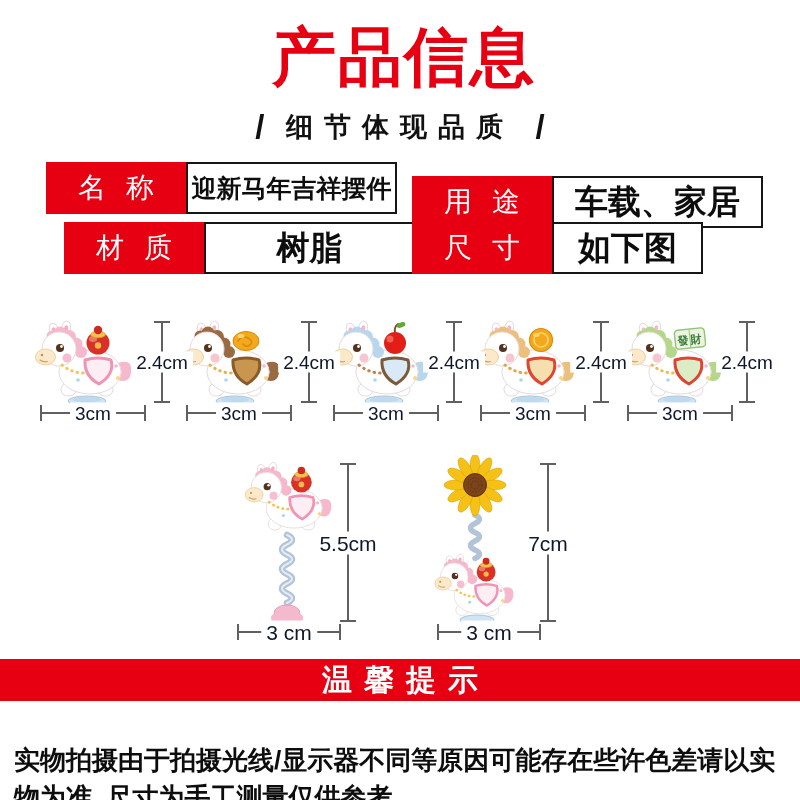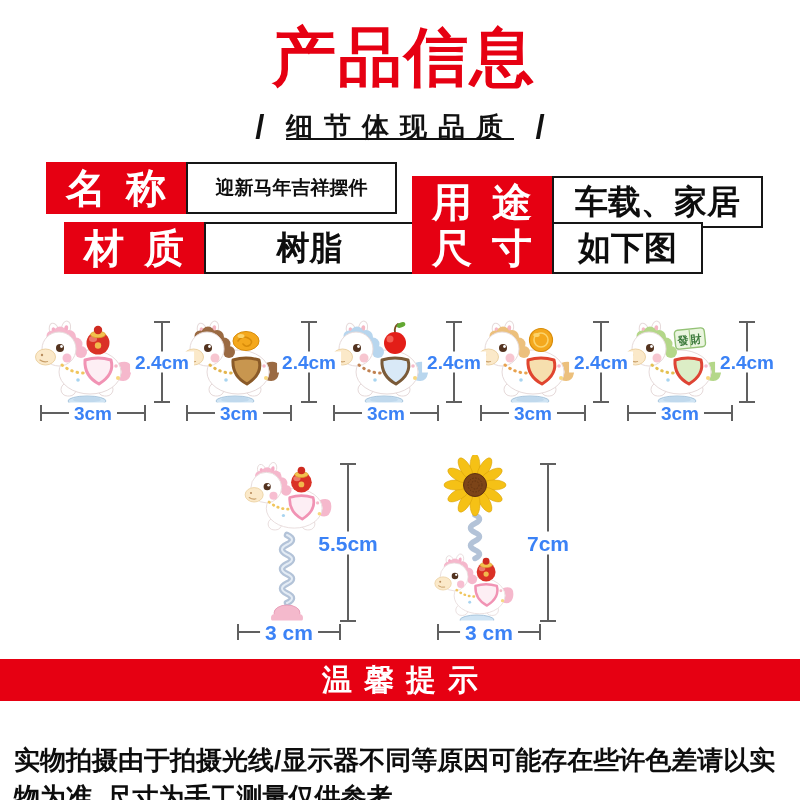--- a/index.html
+++ b/index.html
@@ -10,54 +10,54 @@
   
   .title{
     position:absolute;top:20px;left:0;width:100%;margin:4px;text-align:center;
     font-size:64px;font-weight:900;color:#e60012;letter-spacing:2px;line-height:1.05;
   }
   .subtitle{
     position:absolute;top:106px;left:0;width:100%;text-align:center;
     font-size:27px;font-weight:700;color:#111;
   }
   .subtitle .slash{font-size:33px;font-weight:700;position:relative;top:2px;}
-  .subtitle .subtitle-text{letter-spacing:11px;margin:13px 14px;text-decoration:underline;}
+  .subtitle .subtitle-text{letter-spacing:11px;margin:13px 14px;}
   
   .spec-row{position:absolute;height:52px;display:flex;}
   .spec-label{
     width:140px;background:#e60012;color:#fff;display:flex;align-items:center;justify-content:center;
-    font-size:40px;font-weight:700;
+    font-size:28px;font-weight:400;
   }
   .spec-label span{letter-spacing:20px;margin-right:-20px;}
   .spec-value{
     flex:1;background:#fff;border:2px solid #161616;display:flex;align-items:center;justify-content:center;
     font-size:33px;font-weight:700;white-space:nowrap;color:#0d0d0d;
   }
-  .spec-value.tight{font-size:19px;}
+  .spec-value.tight{font-size:25px;}
   
   .figure{position:absolute;}
   .horse-sm{top:315px;width:110px;height:92px;}
   .figure-lg{top:455px;width:112px;height:172px;}
   .h1,.h6,.h7{--mane:#f5b8cc;--cheek:#f5aec6;--saddle:#f193b4;--saddle-bg:#fdeef4;--collar:#f0c65e;}
   .h2{--mane:#9a6a42;--cheek:#f5b8c4;--saddle:#8a5a28;--saddle-bg:#c8964f;--collar:#e3b54e;}
   .h3{--mane:#b8d6ee;--cheek:#f5b8c4;--saddle:#7a5a38;--saddle-bg:#d9e9f7;--collar:#c08252;}
   .h4{--mane:#ecc07c;--cheek:#f5b8c4;--saddle:#e0452f;--saddle-bg:#f6dfae;--collar:#e8a24e;}
   .h5{--mane:#b4d789;--cheek:#f5b8c4;--saddle:#de4434;--saddle-bg:#dcedc6;--collar:#e4c152;}
   
   .vdim{position:absolute;width:44px;}
   .vdim .line{position:absolute;left:50%;top:0;bottom:0;width:2px;margin-left:-1px;background:#606060;}
   .vdim .cap-top,.vdim .cap-bottom{position:absolute;left:50%;width:16px;height:2px;margin-left:-8px;background:#606060;}
   .vdim .cap-top{top:0}.vdim .cap-bottom{bottom:0}
   .hdim{position:absolute;height:18px;padding-left:8px;}
   .hdim .line{position:absolute;top:50%;left:0;right:0;height:2px;margin-top:-1px;background:#606060;}
   .hdim .cap-left,.hdim .cap-right{position:absolute;top:50%;width:2px;height:16px;margin-top:-8px;background:#606060;}
   .hdim .cap-left{left:0}.hdim .cap-right{right:0}
   .dim-label{
     position:absolute;top:50%;left:50%;transform:translate(-50%,-50%);
-    background:#fff;padding:1px 5px;font-size:19px;font-weight:700;color:#3b82f6;white-space:nowrap;line-height:1;
+    background:#fff;padding:1px 5px;font-size:19px;font-weight:400;color:#0f172a;white-space:nowrap;line-height:1;
   }
   .dim-label.lg{font-size:21px;}
   
   .banner{
     position:absolute;top:659px;left:0;width:800px;height:42px;background:#e60012;
     display:flex;align-items:center;justify-content:center;
   }
   .banner-text{color:#fff;font-size:30px;font-weight:700;letter-spacing:12px;margin-right:-12px;}
   .notice{
     position:absolute;top:716px;left:14px;width:774px;

